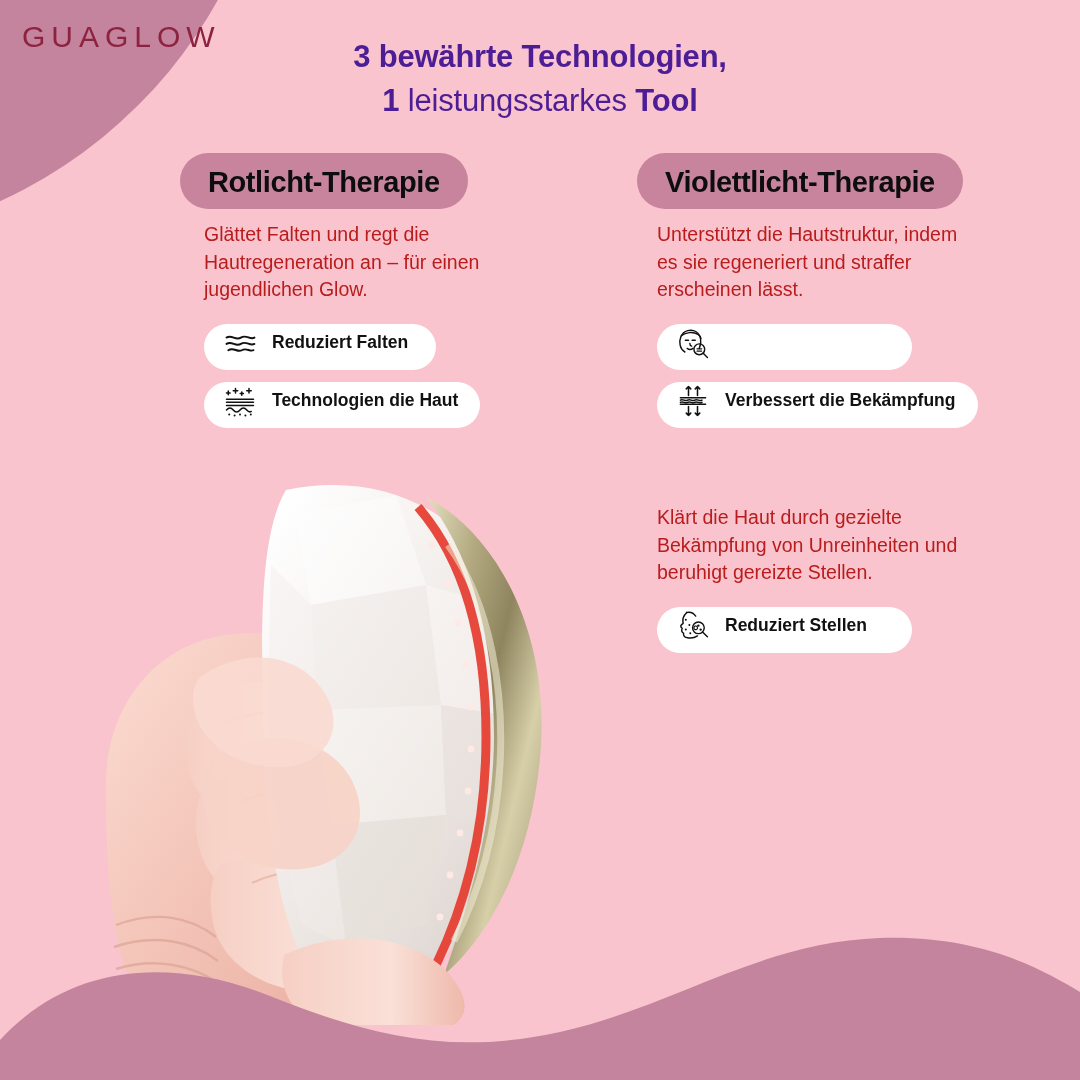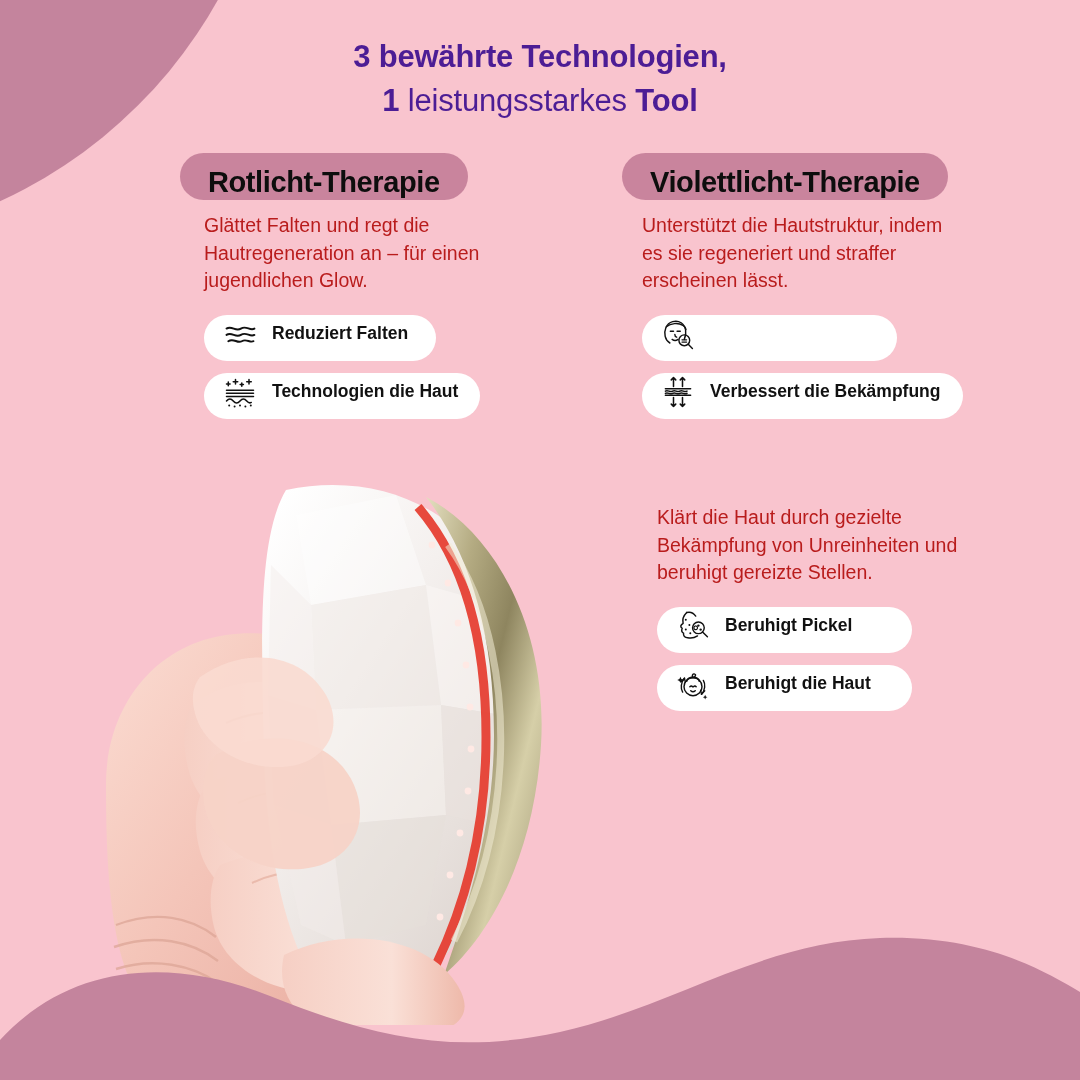--- a/index.html
+++ b/index.html
@@ -49,32 +49,32 @@
     line-height: 1.42;
     letter-spacing: -0.2px;
   }
   #headline .l1 { font-weight: 800; display: block; }
   #headline .l2 { display: block; font-weight: 400; }
   #headline .l2 .b { font-weight: 800; }
 
   
   .block { position: absolute; }
   #block-red    { left: 180px; top: 153px; width: 330px; }
-  #block-violet { left: 622px; top: 153px; width: 365px; }
+  #block-violet { left: 637px; top: 153px; width: 365px; }
   #block-blue   { left: 637px; top: 492px; width: 365px; }
 
   .pill-title {
     display: inline-block;
     background: #c9849d;
     border-radius: 999px;
     color: #0d0d0d;
     font-weight: 800;
     font-size: 29px;
     letter-spacing: -0.4px;
-    padding: 15px 28px 3px 28px;
+    padding: 15px 28px 12px 28px;
     line-height: 1;
     white-space: nowrap;
   }
 
   .block-desc {
     margin-top: 12px;
     color: #b91c1c;
     font-size: 19.5px;
     line-height: 1.42;
     font-weight: 400;
@@ -222,20 +222,21 @@
     <path d="M120 300 C175 268 238 284 258 330 C276 372 252 410 206 414
              C156 418 114 388 108 348 C105 326 110 310 120 300 Z" fill="#f7d3c7" opacity="0.95"></path>
 
     <path d="M104 222 C150 190 206 198 230 240 C250 276 228 310 186 312
              C142 314 104 288 98 254 C95 240 98 230 104 222 Z" fill="#f9dad0" opacity="0.9"></path>
 
     <path d="M188 500 C250 470 330 482 360 528 C386 568 350 582 290 584
              C220 586 176 552 188 500 Z" fill="url(#skinG2)"></path>
   </svg>
 
+  <div id="logo" style="color: rgb(141, 35, 64);">GUAGLOW</div>
 
   <h1 id="headline">
     <span class="l1">3 bewährte Technologien,</span>
     <span class="l2"><span class="b">1</span><span> leistungsstarkes </span><span class="b">Tool</span></span>
   </h1>
 
   <section class="block" id="block-red">
     <div class="pill-title" style="background: rgb(201, 132, 157);">Rotlicht-Therapie</div>
     <p class="block-desc">Glättet Falten und regt die Hautregeneration an – für einen jugendlichen Glow.</p>
     <div class="chips">
@@ -329,44 +330,23 @@
           </g>
           <g fill="#111">
             <circle cx="12" cy="13" r="1.1"></circle>
               <circle cx="16" cy="19" r="1.1"></circle>
             <circle cx="12" cy="24" r="1.1"></circle>
               <circle cx="17" cy="28" r="1.1"></circle>
             <circle cx="26" cy="19.5" r="1.3"></circle>
               <circle cx="28.5" cy="24" r="1.3"></circle>
           </g>
         </svg>
-        <span class="chip-label single">Beruhigt Pickel</span>
-      </div>
-
-      <div class="chip wide" style="background: rgb(255, 255, 255);">
-        <svg class="chip-icon" viewBox="0 0 40 40">
-          <g fill="none" stroke="#111" stroke-width="1.6" stroke-linecap="round" stroke-linejoin="round">
-            <circle cx="20" cy="23" r="10"></circle>
-            <path d="M13 17 C14 11 26 11 27 17"></path>
-            <path d="M20 13 c-2-2 0-5 2-4 c1.5 0.7 1 2.8 -2 4"></path>
-            <path d="M16.5 23 c1-1 2.2-1 3 0"></path>
-            <path d="M20.5 23 c1-1 2.2-1 3 0"></path>
-            <path d="M17.5 27.5 c1.6 1.4 3.4 1.4 5 0"></path>
-            <path d="M8.5 29 C6 25 6.5 18 10.5 13.5"></path>
-            <path d="M7 17.5 L10.5 13.5 L11.5 18"></path>
-            <path d="M31.5 16 C34 20 33.5 27 29.5 31.5"></path>
-            <path d="M33 27.5 L29.5 31.5 L28.5 27"></path>
-          </g>
-          <g fill="#111">
-            <path d="M6 12 l1.1 2.4 L9.5 15.5 L7.1 16.6 L6 19 L4.9 16.6 L2.5 15.5 L4.9 14.4 Z"></path>
-            <path d="M33.5 32 l0.8 1.8 l1.8 0.8 l-1.8 0.8 l-0.8 1.8 l-0.8 -1.8 l-1.8 -0.8 l1.8 -0.8 Z"></path>
-          </g>
-        </svg>
-        <span class="chip-label single">Beruhigt die Haut</span>
-      </div>
+        <span class="chip-label single">Reduziert Stellen</span>
+      </div>
+
 
     </div>
   </section>
 
   <svg class="deco" id="deco-bottom-wave" viewBox="0 0 1080 160" preserveAspectRatio="none">
     <path d="M0 120 C70 44 170 36 270 76 C370 116 450 136 560 112
              C670 88 760 22 880 18 C980 15 1040 48 1080 72 L1080 160 L0 160 Z" fill="#c4849d"></path>
   </svg>
 
 </div>

